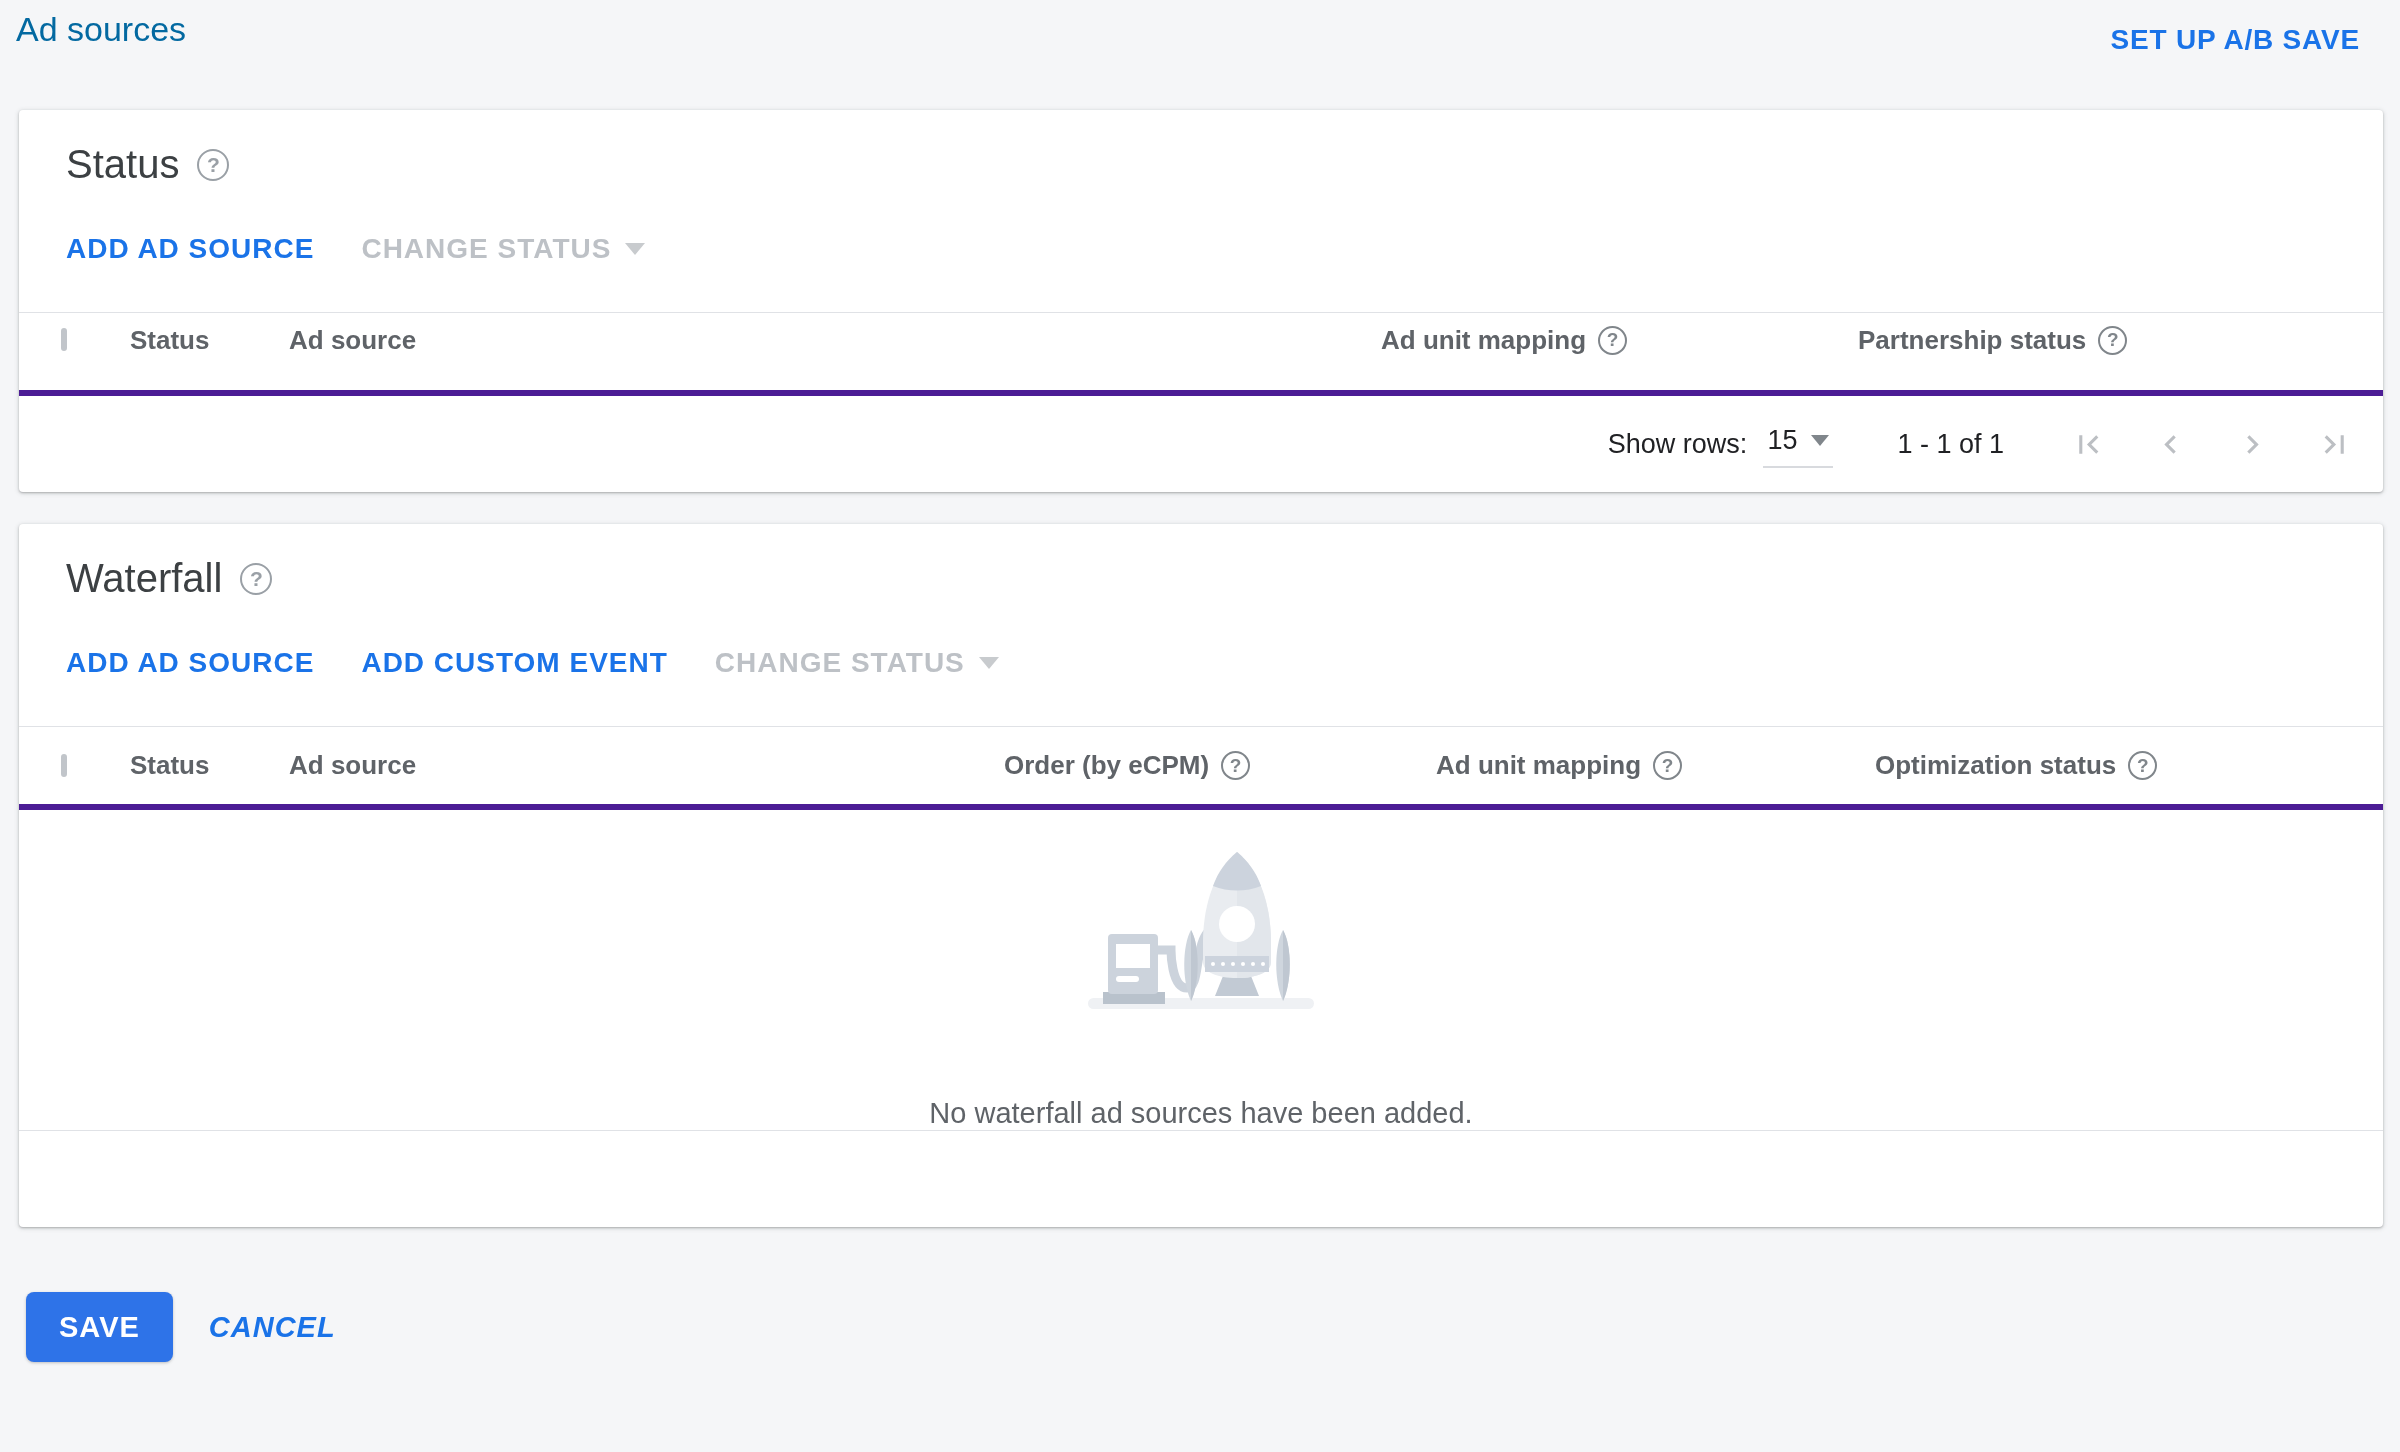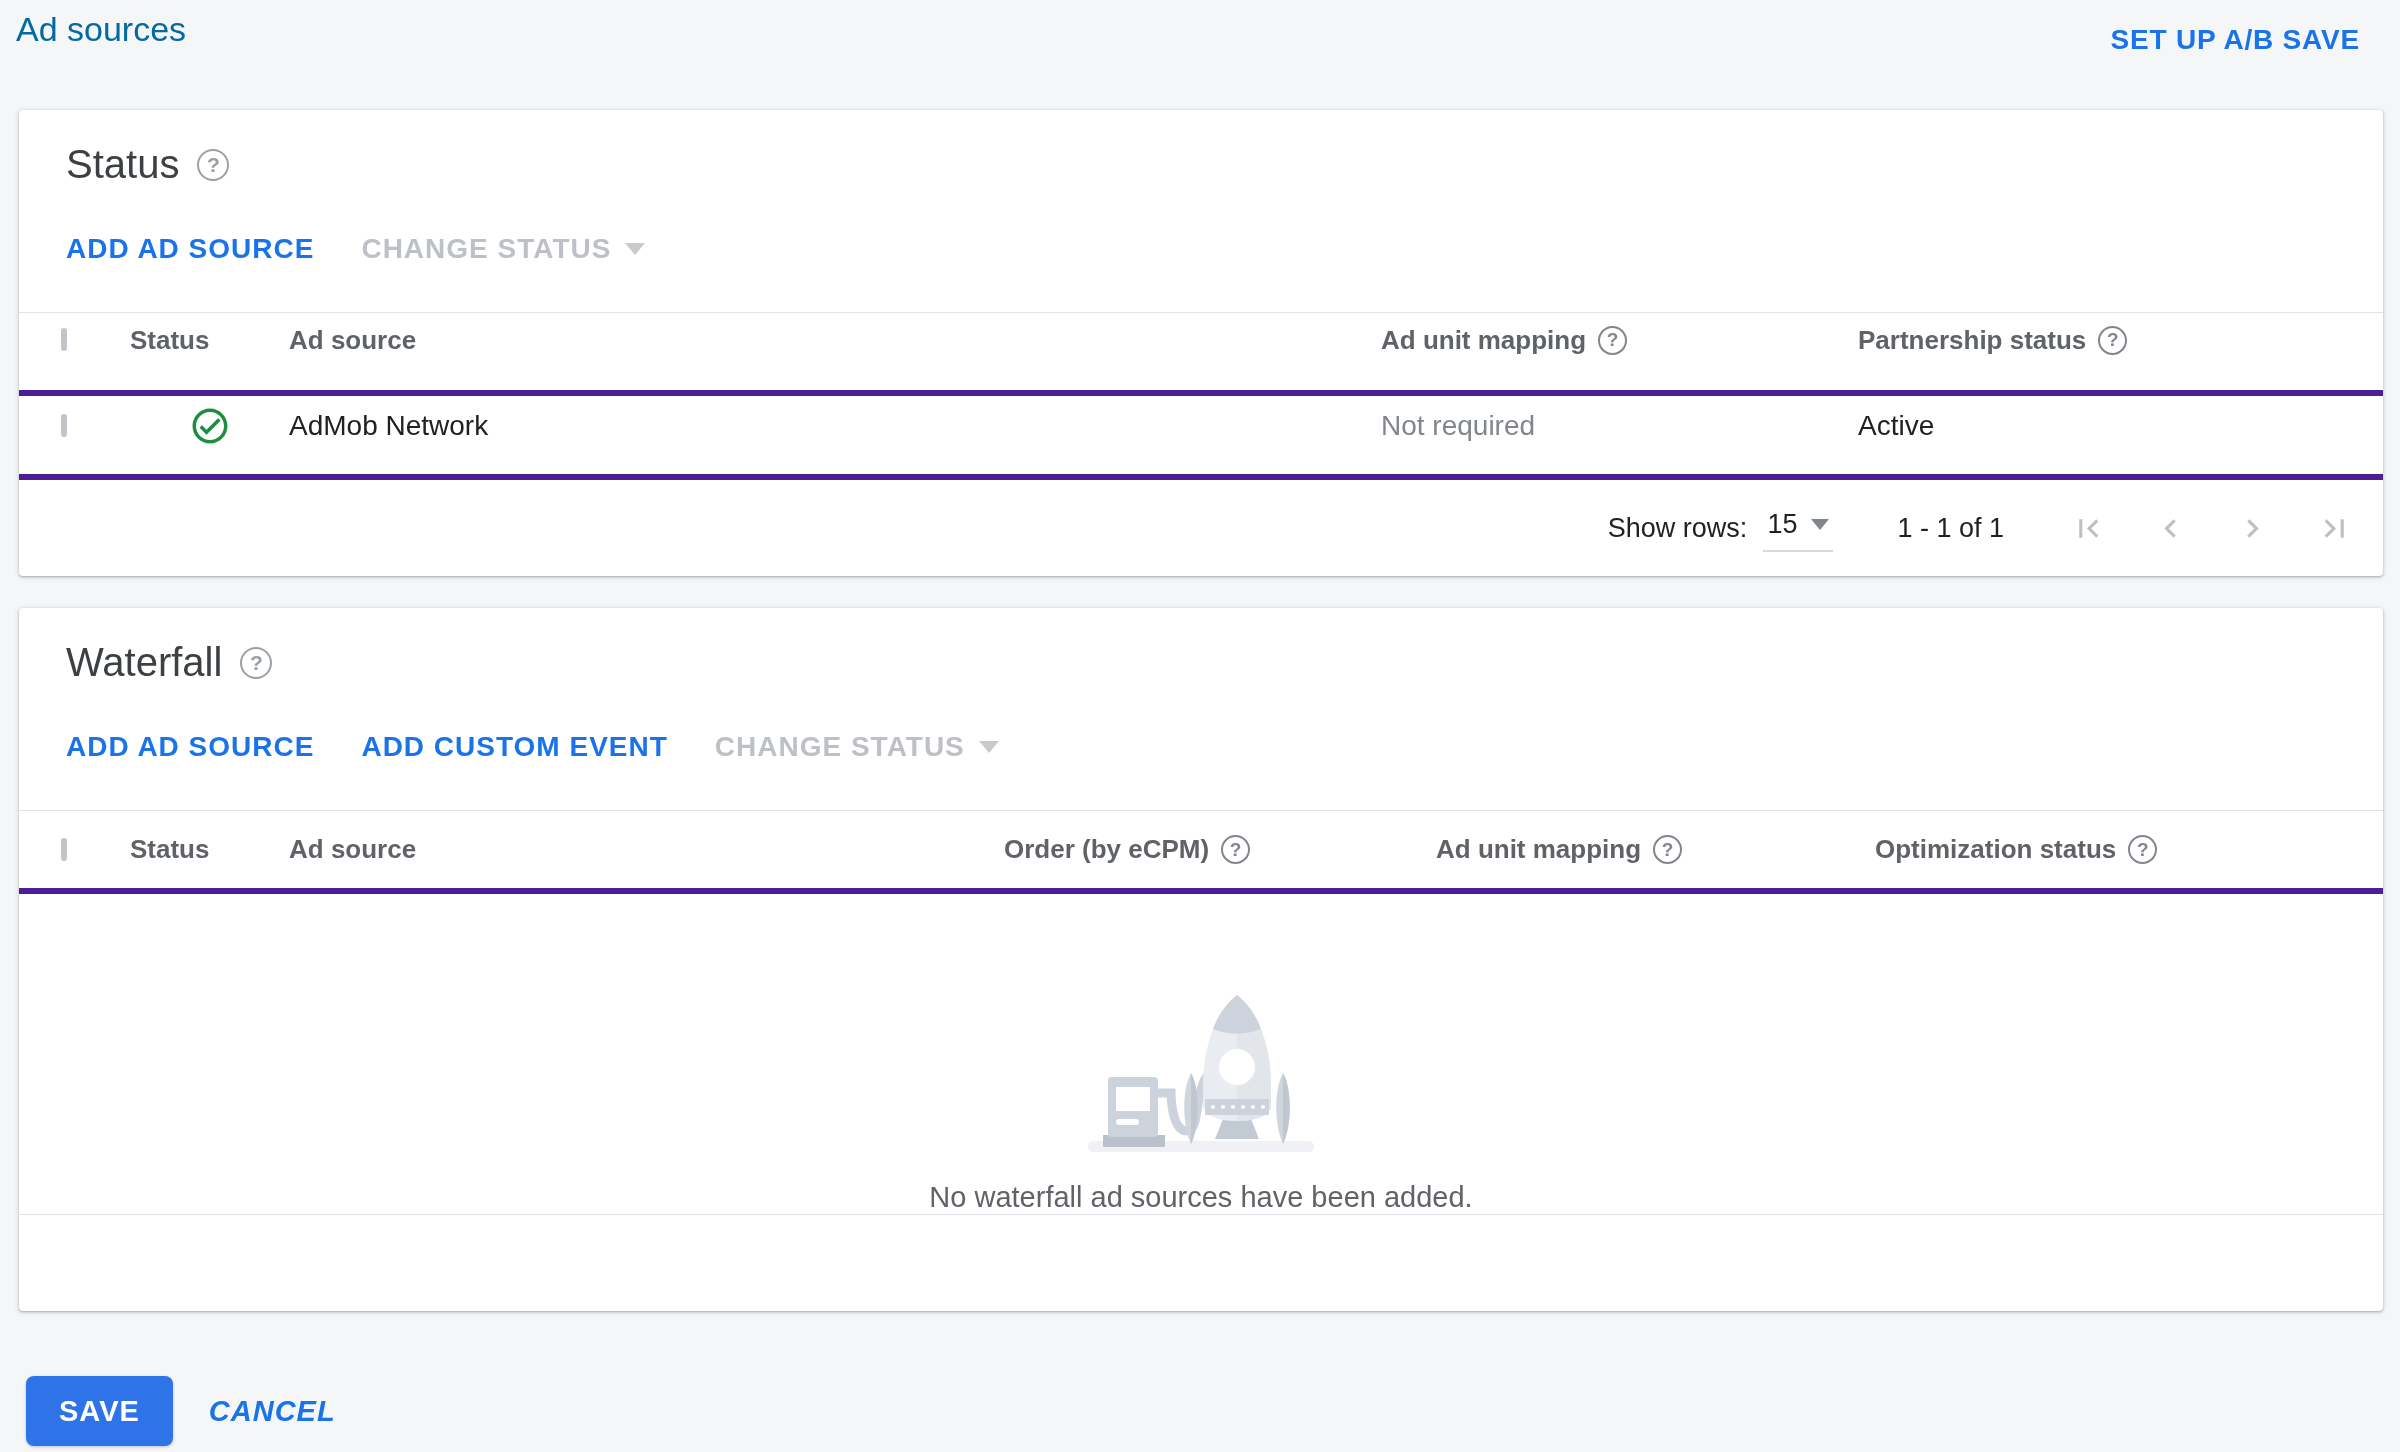--- a/index.html
+++ b/index.html
@@ -76,21 +76,21 @@
     display:flex; align-items:center; gap:12px; padding:4px 4px 10px 4px;
     border-bottom:2px solid #d8dade; cursor:pointer;
   }
   .rows-select .caret-down { margin-left:2px; border-left-width:9px; border-right-width:9px; border-top:11px solid #80868b; }
   .page-range { margin-left:64px; margin-right:66px; }
   .pager { display:flex; align-items:center; gap:45px; }
   .pager-btn { background:none; border:none; padding:0; cursor:default; display:flex; }
   .pager-btn svg { width:37px; height:37px; fill:#bcbfc3; }
 
   
-  .empty-area { min-height:320px; display:flex; flex-direction:column; align-items:center; justify-content:flex-end; padding-top:36px; }
+  .empty-area { min-height:320px; display:flex; flex-direction:column; align-items:center; justify-content:space-between; padding-top:36px; }
   .empty-msg { margin-top:24px; font-size:29px; color:#5f6368; }
   .card-footer-strip { height:97px; border-top:1px solid #e0e2e6; }
 
   
   .footer-actions { display:flex; align-items:center; margin:65px 0 0 26px; gap:36px; }
   .save-btn {
     background:#2e73e8; color:#fff; border:none; border-radius:8px;
     height:70px; padding:0 33px; font-family:inherit; font-size:29px; font-weight:700;
     letter-spacing:1px; cursor:pointer; box-shadow:0 1px 3px rgba(60,64,67,.3);
   }
@@ -131,32 +131,20 @@
         <span>Ad unit mapping</span>
         <span class="help-icon small">?</span>
       </div>
       <div class="head-cell">
         <span>Partnership status</span>
         <span class="help-icon small">?</span>
       </div>
       <div></div>
     </div>
 
-    <div class="trow data-row cols-bidding">
-      <div><span class="checkbox"></span></div>
-      <div class="status-icon-wrap">
-        <svg width="42" height="42" viewBox="0 0 24 24">
-          <path fill="#1e8e3e" d="M12 2C6.48 2 2 6.48 2 12s4.48 10 10 10 10-4.48 10-10S17.52 2 12 2zm0 18c-4.41 0-8-3.59-8-8s3.59-8 8-8 8 3.59 8 8-3.59 8-8 8zm4.59-12.42L10 14.17l-2.59-2.58L6 13l4 4 8-8z"></path>
-        </svg>
-      </div>
-      <div class="cell-text">AdMob Network</div>
-      <div class="cell-text muted">Not required</div>
-      <div class="cell-text">Active</div>
-      <div></div>
-    </div>
 
     <div class="pagination">
       <span class="show-rows-label">Show rows:</span>
       <span class="rows-select">
         <span>15</span>
         <span class="caret-down"></span>
       </span>
       <span class="page-range">1 - 1 of 1</span>
       <span class="pager">
         <button class="pager-btn">

